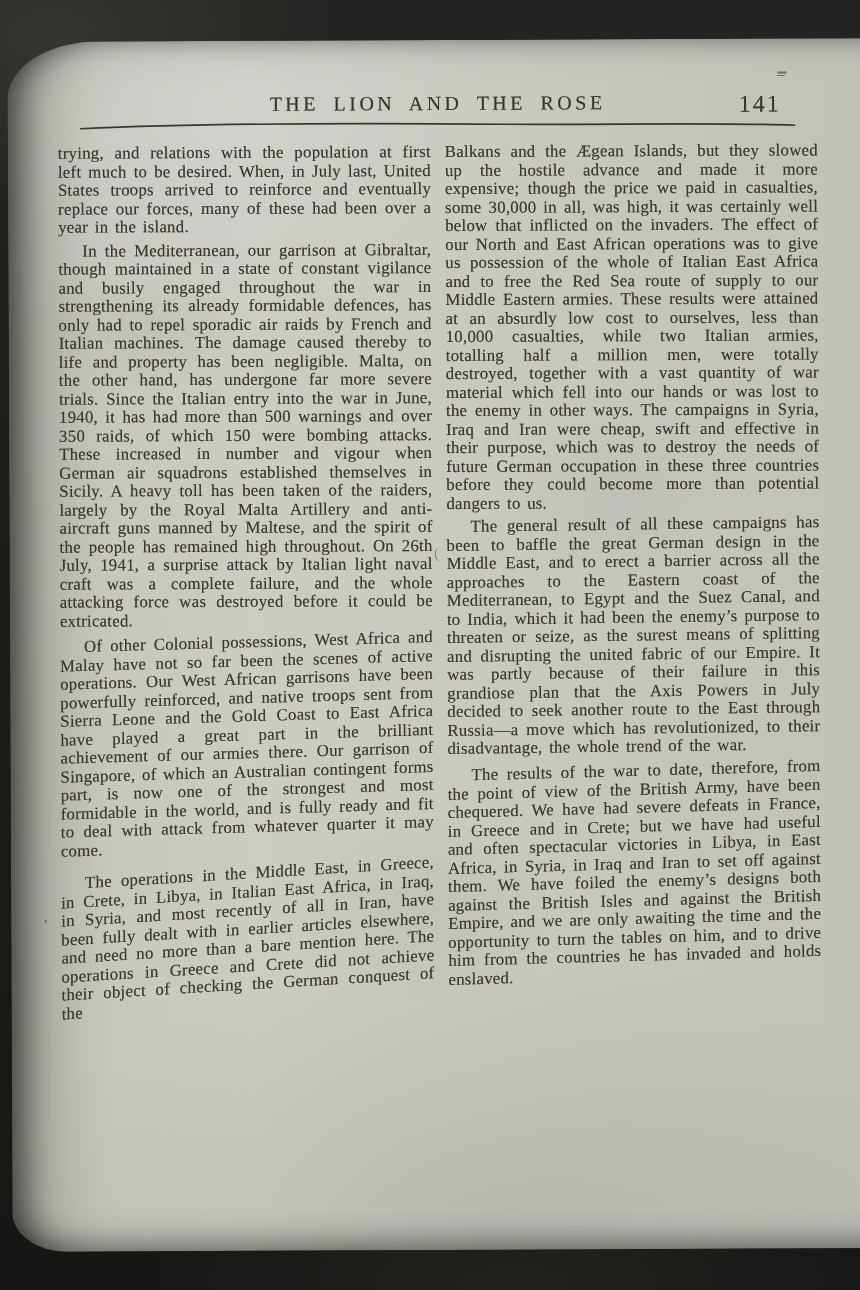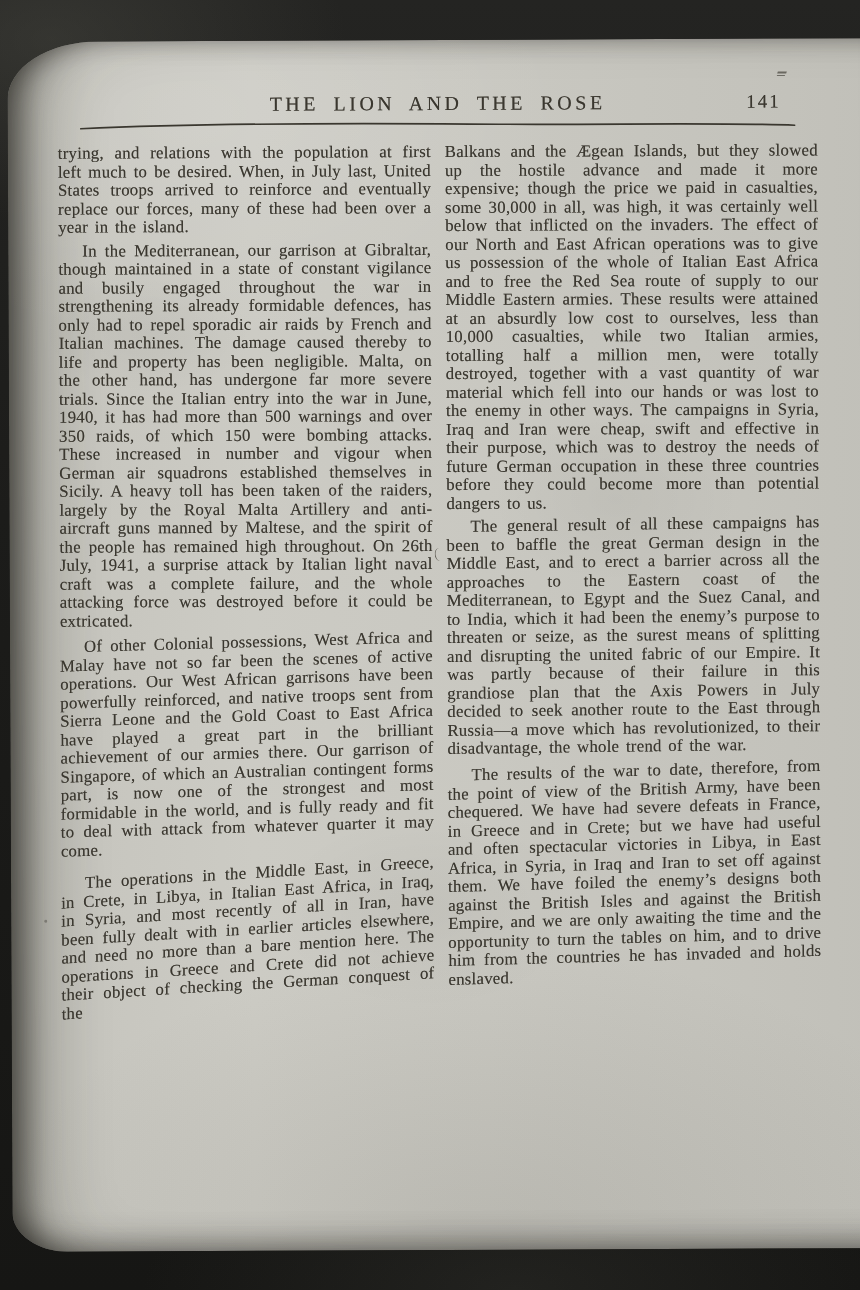--- a/index.html
+++ b/index.html
@@ -40,21 +40,21 @@
 
   
   .pagehead{margin-top:50px;height:26px;position:relative;}
   .title{
     display:block;text-align:center;
     font-size:20px;line-height:26px;letter-spacing:3.5px;word-spacing:6px;
     color:var(--ink);text-shadow:0 0 0.6px rgba(58,55,47,0.55);
   }
   .pagenum{
     position:absolute;right:37px;top:2px;
-    font-size:19px;letter-spacing:2px;color:var(--ink);
+    font-size:24px;letter-spacing:2px;color:var(--ink);
     text-shadow:0 0 0.6px rgba(58,55,47,0.55);
   }
   .rule{display:block;margin:4px 0 0 22px;}
 
   
   .cols{display:flex;gap:14px;margin-top:13px;}
   .col{width:373px;}
   .p{
     margin:0 0 5px 0;
     font-size:16.8px;line-height:18.5px;

